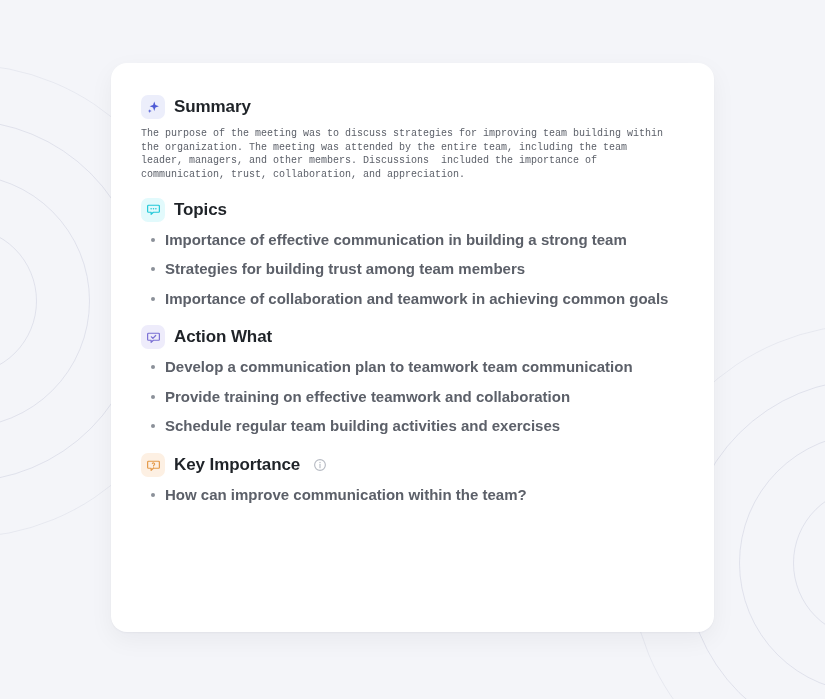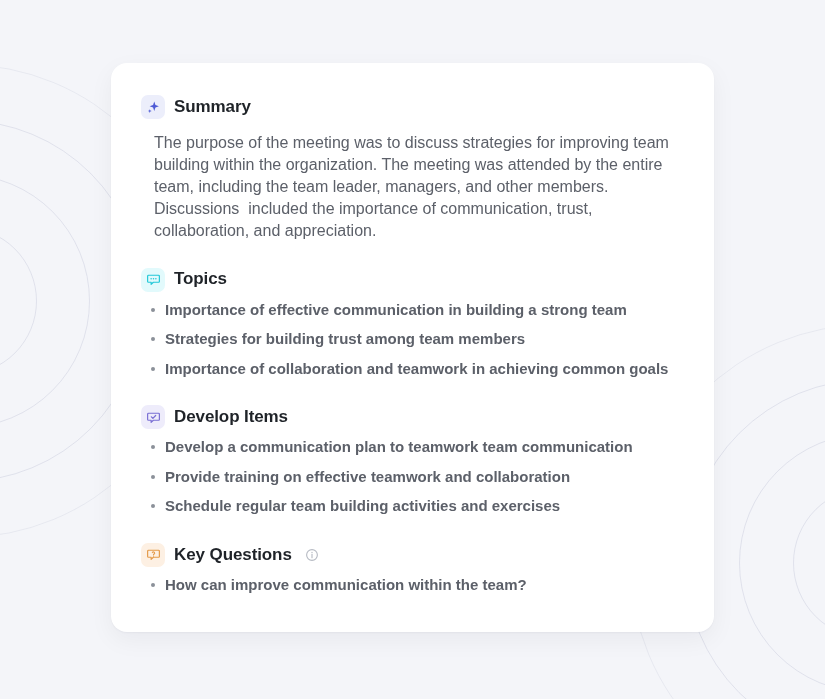--- a/index.html
+++ b/index.html
@@ -53,21 +53,21 @@
     border-radius: 16px;
     box-shadow: 0 1px 2px rgba(16, 24, 40, 0.04),
                 0 8px 24px rgba(16, 24, 40, 0.05);
     box-sizing: border-box;
     padding: 32px 30px 28px 30px;
     overflow: hidden;
   }
 
   
   .section { margin: 0; }
-  .section + .section { margin-top: 26px; }
+  .section + .section { margin-top: 16px; }
 
   .sec-head {
     display: flex;
     align-items: center;
     gap: 9px;
     margin-bottom: 8px;
   }
   .sec-title {
     font-size: 17px;
     font-weight: bold;
@@ -96,26 +96,27 @@
     height: 14px;
     margin-left: 4px;
     flex: 0 0 auto;
     opacity: .85;
     display: inline-flex;
     align-items: center;
   }
 
   
   .summary-text {
-    font-size: 16px;
+    font-size: 10px;
     line-height: 1.37;
     color: #5c6069;
-    margin: 13px;
+    margin: 0;
     max-width: 525px;
     white-space: pre-wrap;
+    font-family: Liberation Mono, monospace;
   }
 
   ul.bullets {
     list-style: none;
     margin: 0;
     padding: 0;
     font-weight: bold;
   }
   ul.bullets li {
     position: relative;
@@ -187,39 +188,39 @@
   </div>
 
   <div class="section">
     <div class="sec-head">
       <span class="icon-chip chip-action">
         <svg width="15" height="15" viewBox="0 0 24 24" aria-hidden="true">
           <path d="M4 5.2 h16 a1.4 1.4 0 0 1 1.4 1.4 v8.4 a1.4 1.4 0 0 1 -1.4 1.4 h-8.2 l-3.6 3.2 v-3.2 h-4.2 a1.4 1.4 0 0 1 -1.4 -1.4 v-8.4 a1.4 1.4 0 0 1 1.4 -1.4 z" fill="none" stroke="#7a6fd4" stroke-width="1.9" stroke-linejoin="round"></path>
           <path d="M8.6 10.9 l2.4 2.5 l4.5 -4.6" fill="none" stroke="#7a6fd4" stroke-width="2" stroke-linecap="round" stroke-linejoin="round"></path>
         </svg>
       </span>
-      <span class="sec-title">Develop Items</span>
+      <span class="sec-title">Action What</span>
     </div>
     <ul class="bullets">
       <li>Develop a communication plan to teamwork team communication</li>
       <li>Provide training on effective teamwork and collaboration</li>
       <li>Schedule regular team building activities and exercises</li>
     </ul>
   </div>
 
   <div class="section">
     <div class="sec-head">
       <span class="icon-chip chip-key">
         <svg width="15" height="15" viewBox="0 0 24 24" aria-hidden="true">
           <path d="M4 5.2 h16 a1.4 1.4 0 0 1 1.4 1.4 v8.4 a1.4 1.4 0 0 1 -1.4 1.4 h-8.2 l-3.6 3.2 v-3.2 h-4.2 a1.4 1.4 0 0 1 -1.4 -1.4 v-8.4 a1.4 1.4 0 0 1 1.4 -1.4 z" fill="none" stroke="#e49a4a" stroke-width="1.9" stroke-linejoin="round"></path>
           <path d="M10.1 9.0 a2.0 2.0 0 0 1 3.8 0.85 c0 1.35 -1.85 1.45 -1.85 2.55" fill="none" stroke="#e49a4a" stroke-width="1.7" stroke-linecap="round"></path>
           <circle cx="12.05" cy="14.5" r="0.95" fill="#e49a4a"></circle>
         </svg>
       </span>
-      <span class="sec-title">Key Questions</span>
+      <span class="sec-title">Key Importance</span>
       <span class="info-icon">
         <svg width="14" height="14" viewBox="0 0 24 24" aria-hidden="true">
           <circle cx="12" cy="12" r="9.2" fill="none" stroke="#a9aeb8" stroke-width="1.9"></circle>
           <circle cx="12" cy="7.6" r="1.2" fill="#a9aeb8"></circle>
           <path d="M12 11 v5.6" fill="none" stroke="#a9aeb8" stroke-width="1.9" stroke-linecap="round"></path>
         </svg>
       </span>
     </div>
     <ul class="bullets">
       <li>How can improve communication within the team?</li>

